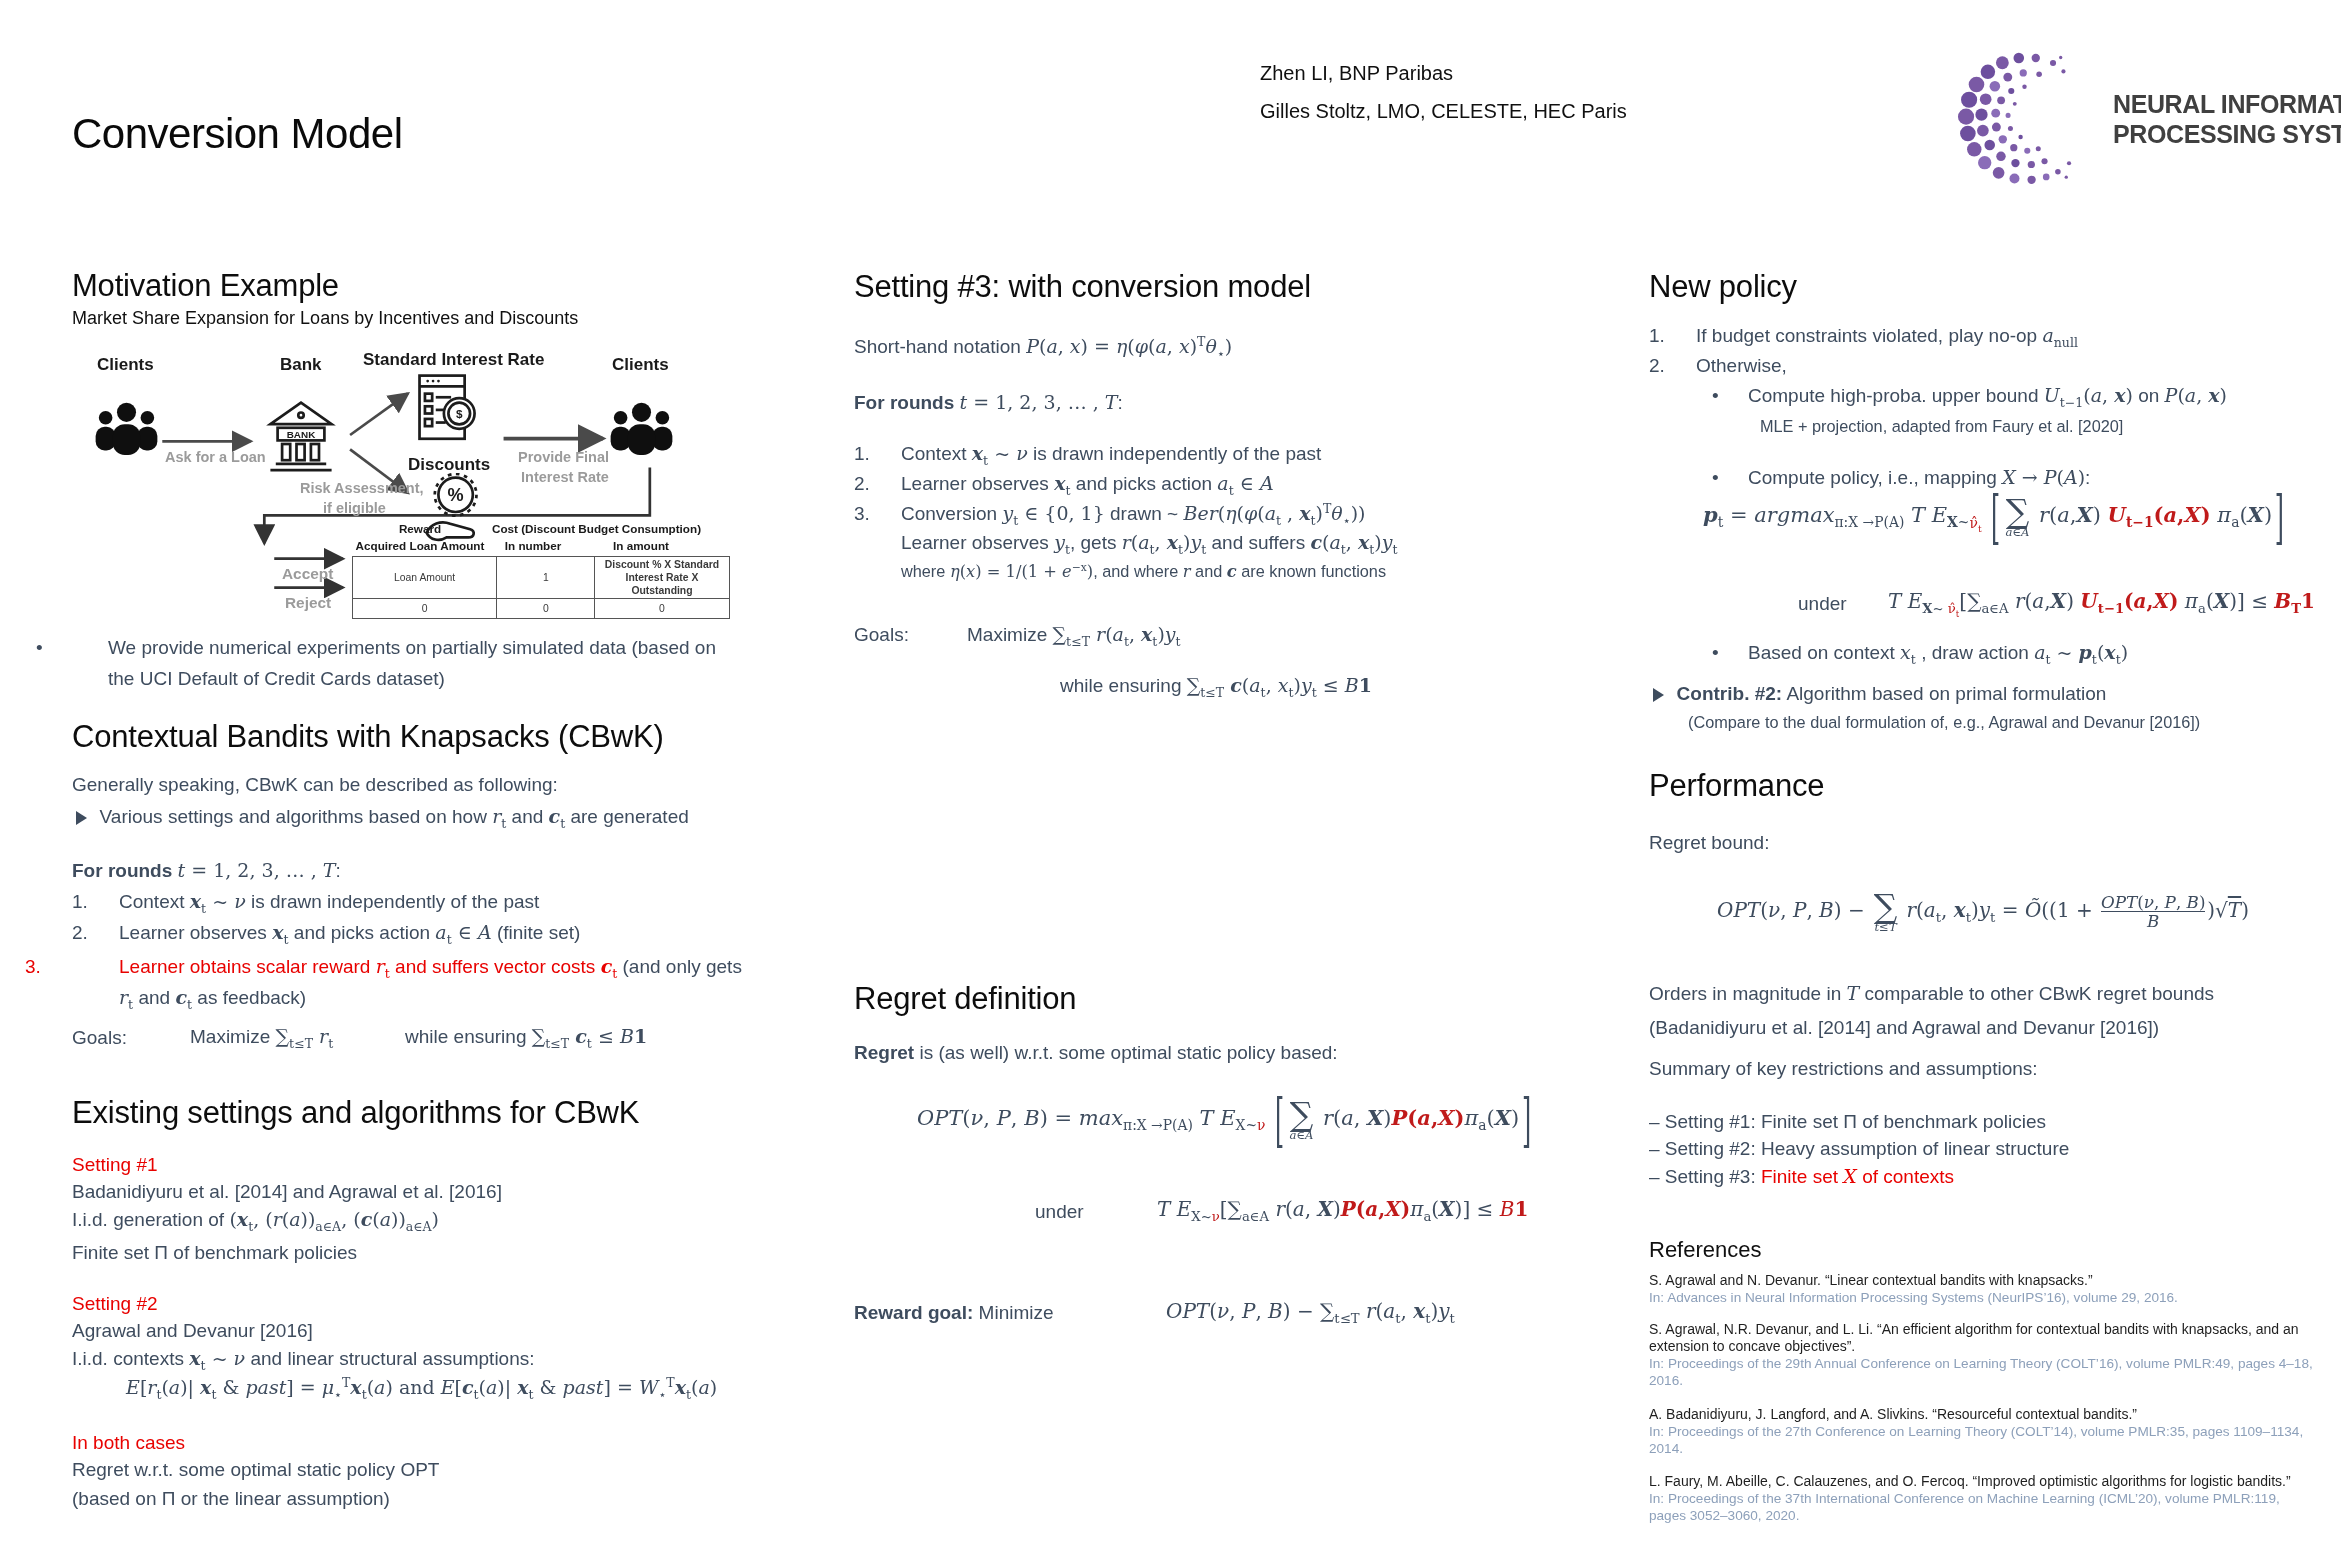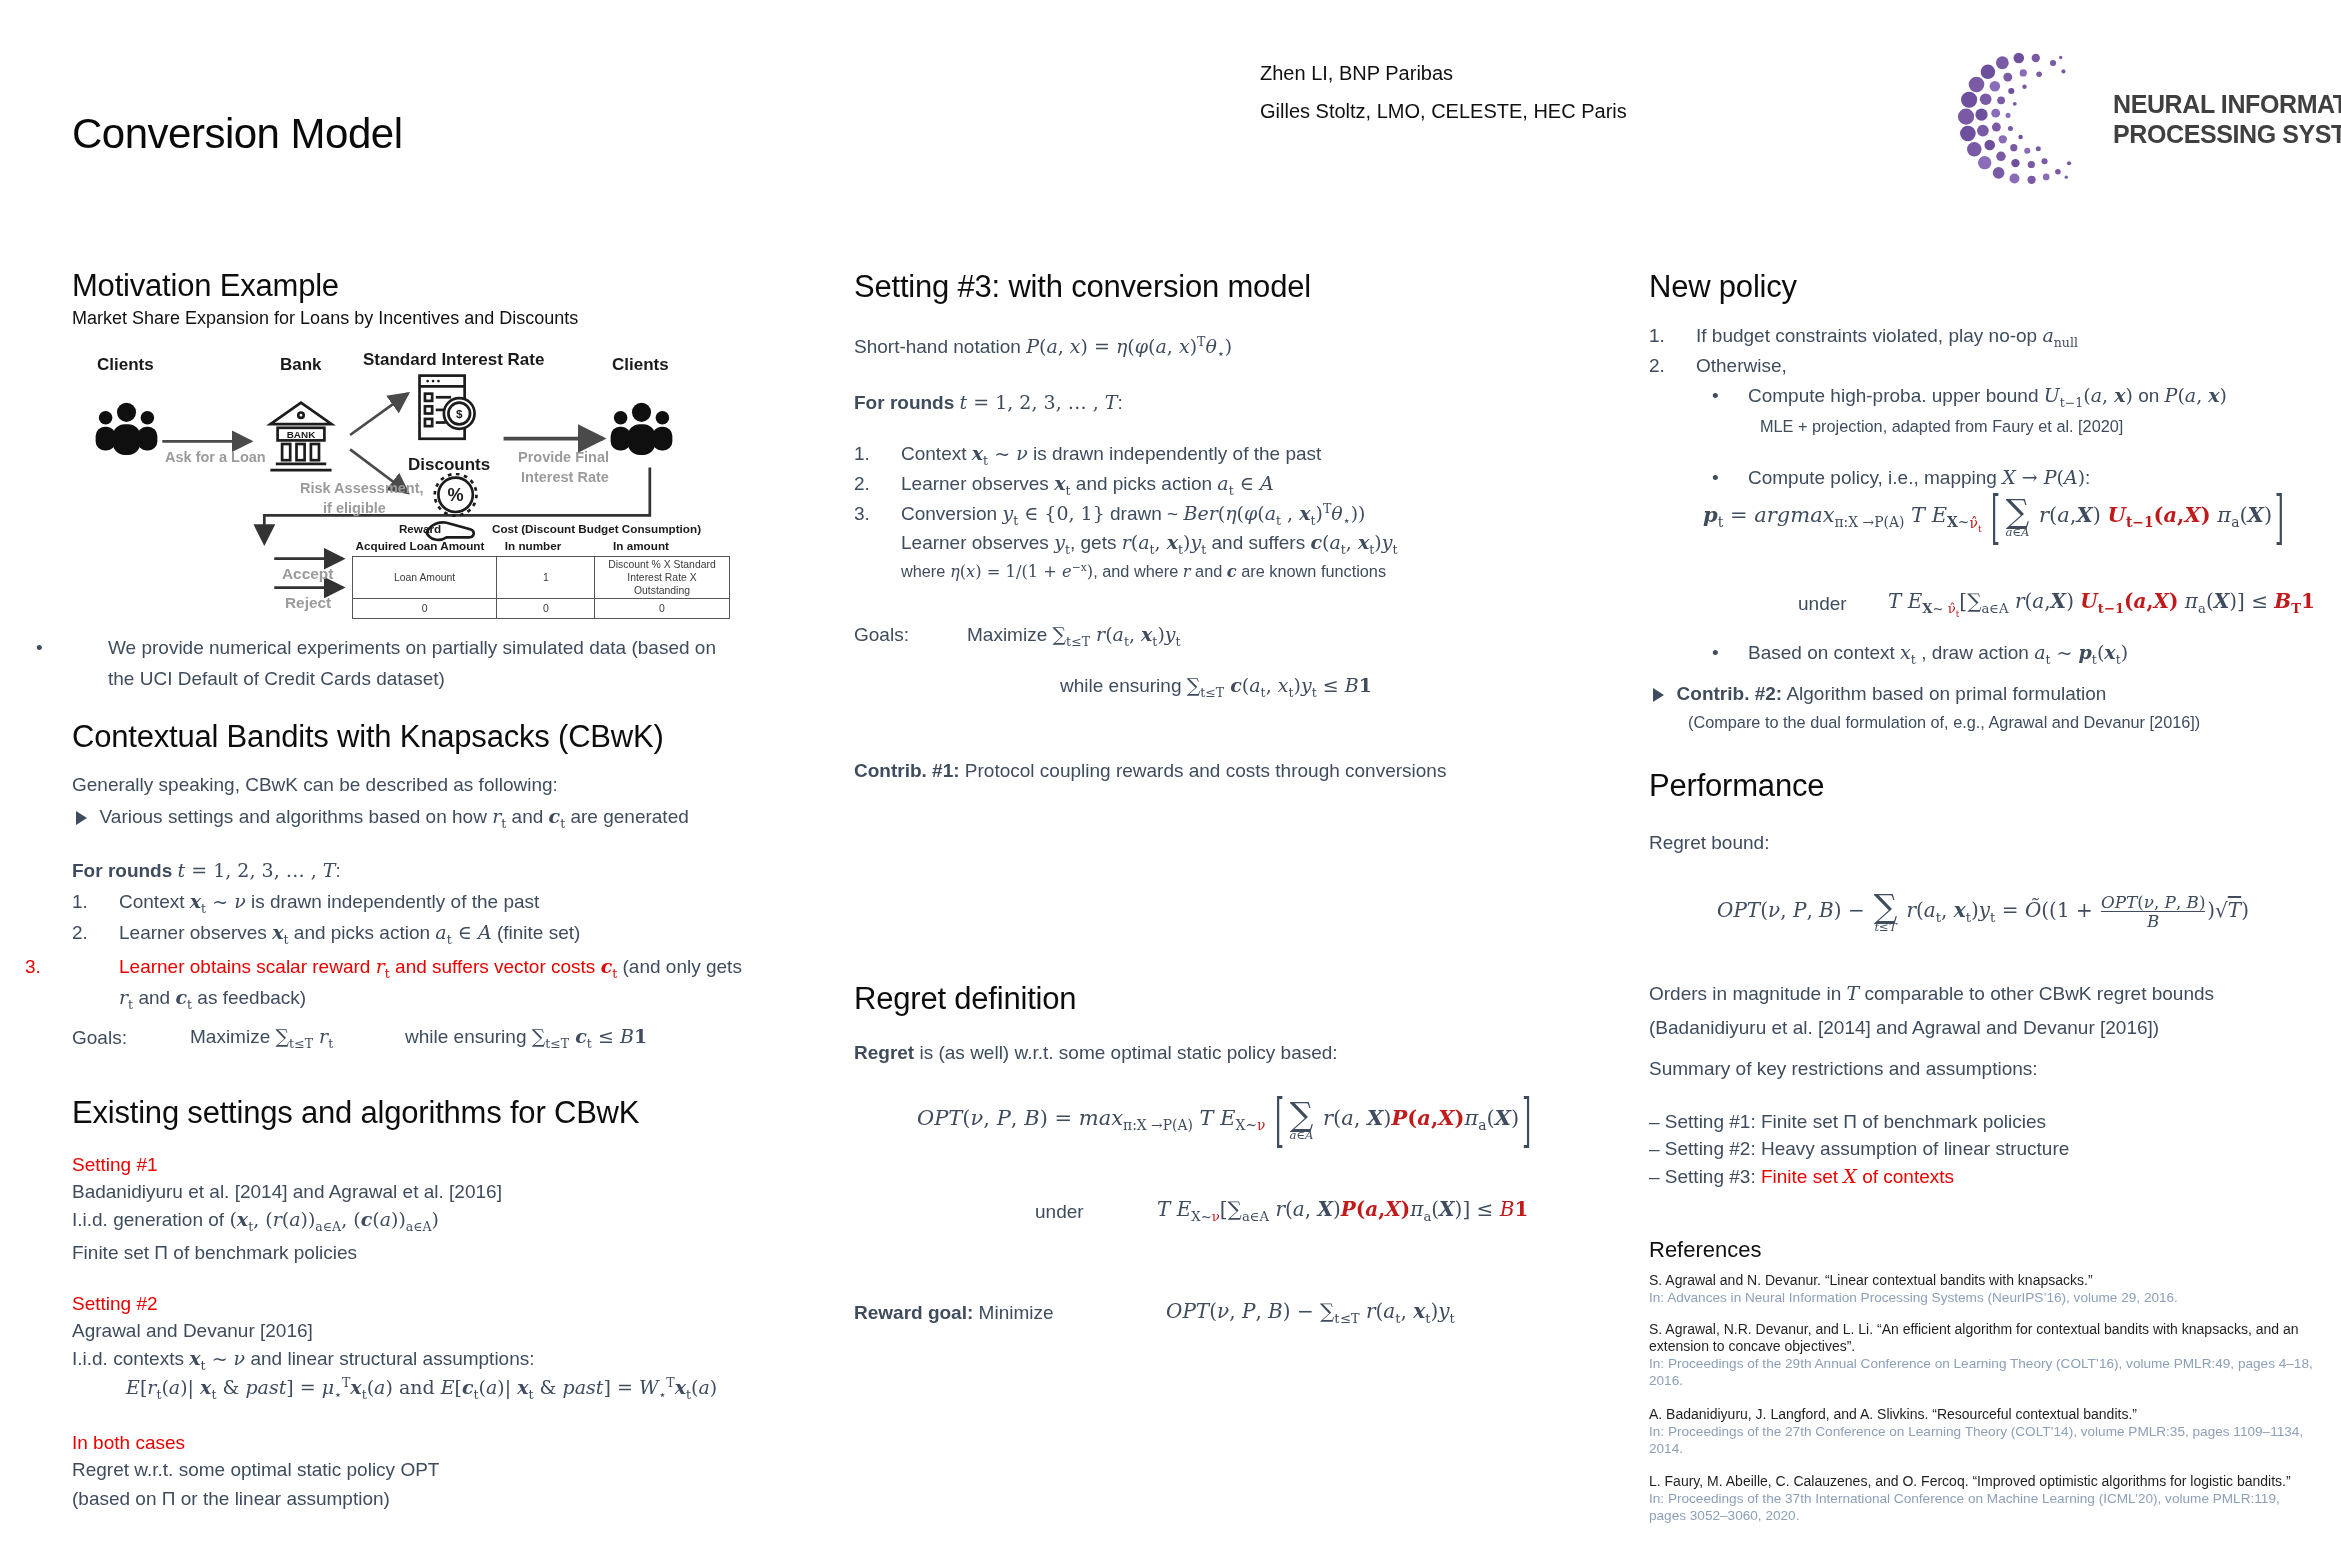--- a/index.html
+++ b/index.html
@@ -206,21 +206,21 @@
     <div class="dth" style="left:280px;top:174px;width:136px;">Reward</div>
     <div class="dth" style="left:416px;top:174px;width:217px;">Cost (Discount Budget Consumption)</div>
     <div class="dth" style="left:280px;top:191px;width:136px;">Acquired Loan Amount</div>
     <div class="dth" style="left:416px;top:191px;width:90px;">In number</div>
     <div class="dth" style="left:506px;top:191px;width:126px;">In amount</div>
     <table class="dtb" style="left:280px;top:208px;width:352px;">
       <tbody>
           <tr style="height:33px;">
         <td style="width:136px;">Loan Amount</td>
         <td style="width:90px;">1</td>
-        <td style="width:126px;">Discount % X Standard Interest Rate X Outstanding</td>
+        <td style="width:126px;font-weight:bold;">Discount % X Standard Interest Rate X Outstanding</td>
       </tr>
       <tr style="height:20px;">
         <td>0</td>
         <td>0</td>
         <td>0</td>
       </tr>
     </tbody>
       </table>
   </div>
 
@@ -254,21 +254,20 @@
   <div class="t" style="left:854px;top:334px;">Short-hand notation <span class="m"><i>P</i>(<i>a</i>, <i>x</i>) = <i>η</i>(<i>φ</i>(<i>a</i>, <i>x</i>)<sup>T</sup><i>θ</i><sub>⋆</sub>)</span></div>
   <div class="t" style="left:854px;top:390px;"><b>For rounds</b> <span class="m"><i>t</i> = 1, 2, 3, … , <i>T</i></span>:</div>
   <div class="t" style="left:854px;top:441px;"><span class="n">1.</span>Context <span class="m"><b><i>x</i></b><sub>t</sub> ~ <i>ν</i></span> is drawn independently of the past</div>
   <div class="t" style="left:854px;top:471px;"><span class="n">2.</span>Learner observes <span class="m"><b><i>x</i></b><sub>t</sub></span> and picks action <span class="m"><i>a</i><sub>t</sub> ∈ <i>A</i></span></div>
   <div class="t" style="left:854px;top:501px;"><span class="n">3.</span>Conversion <span class="m"><i>y</i><sub>t</sub> ∈ {0, 1}</span> drawn ~ <span class="m"><i>Ber</i>(<i>η</i>(<i>φ</i>(<i>a</i><sub>t</sub> , <b><i>x</i></b><sub>t</sub>)<sup>T</sup><i>θ</i><sub>⋆</sub>))</span></div>
   <div class="t" style="left:901px;top:530px;">Learner observes <span class="m"><i>y</i><sub>t</sub></span>, gets <span class="m"><i>r</i>(<i>a</i><sub>t</sub>, <b><i>x</i></b><sub>t</sub>)<i>y</i><sub>t</sub></span> and suffers <span class="m"><b><i>c</i></b>(<i>a</i><sub>t</sub>, <b><i>x</i></b><sub>t</sub>)<i>y</i><sub>t</sub></span></div>
   <div class="t sm" style="left:901px;top:561px;">where <span class="m"><i>η</i>(<i>x</i>) = 1/(1 + <i>e</i><sup>−x</sup>)</span>,  and where <span class="m"><i>r</i></span> and <span class="m"><b><i>c</i></b></span> are known functions</div>
   <div class="t b" style="left:854px;top:623px;">Goals:</div>
   <div class="t" style="left:967px;top:622px;">Maximize <span class="m">∑<sub>t≤T</sub> <i>r</i>(<i>a</i><sub>t</sub>, <b><i>x</i></b><sub>t</sub>)<i>y</i><sub>t</sub></span></div>
   <div class="t" style="left:1060px;top:673px;">while ensuring  <span class="m">∑<sub>t≤T</sub> <b><i>c</i></b>(<i>a</i><sub>t</sub>, <i>x</i><sub>t</sub>)<i>y</i><sub>t</sub> ≤ <i>B</i><b>1</b></span></div>
-  <div class="t" style="left:854px;top:759px;"><b>Contrib. #1:</b> Protocol coupling rewards and costs through conversions</div>
 
   <div class="t h" style="left:854px;top:979px;">Regret definition</div>
   <div class="t" style="left:854px;top:1041px;"><b>Regret</b> is (as well) w.r.t. some optimal static policy based:</div>
   <div class="t" style="left:917px;top:1098px;font-size:21px;"><span class="m"><i>OPT</i>(<i>ν</i>, <i>P</i>, <i>B</i>) =  <i>max</i><sub>π:X →P(A)</sub> <i>T</i> <i>E</i><sub>X~<span class="rd">ν</span></sub> <span class="br">[</span><span class="sum">
           <span class="ss">∑</span>
           <span class="sl">a∈A</span>
         </span> <i>r</i>(<i>a</i>, <b><i>X</i></b>)<span class="rd"><b><i>P</i>(<i>a</i>,<i>X</i>)</b></span><i>π</i><sub>a</sub>(<b><i>X</i></b>)<span class="br">]</span></span></div>
   <div class="t" style="left:1035px;top:1200px;">under</div>
   <div class="t" style="left:1157px;top:1196px;font-size:20px;"><span class="m"><i>T</i> <i>E</i><sub>X~<span class="rd">ν</span></sub>[∑<sub>a∈A</sub> <i>r</i>(<i>a</i>, <b><i>X</i></b>)<span class="rd"><b><i>P</i>(<i>a</i>,<i>X</i>)</b></span><i>π</i><sub>a</sub>(<b><i>X</i></b>)] ≤ <span class="rd"><i>B</i><b>1</b></span></span></div>
   <div class="t" style="left:854px;top:1301px;"><b>Reward goal:</b> Minimize</div>

